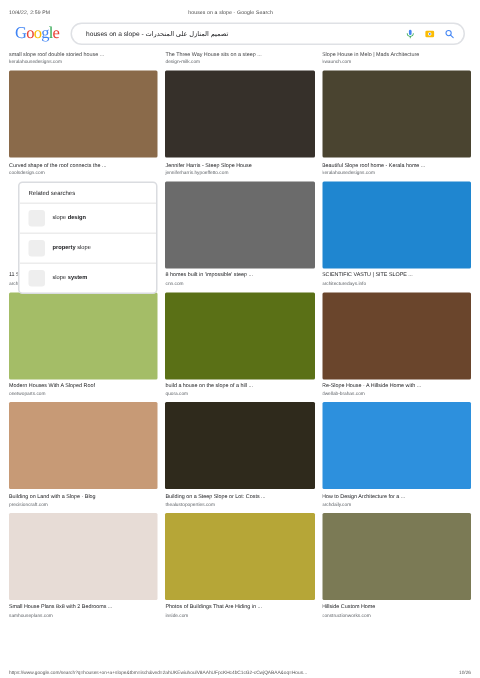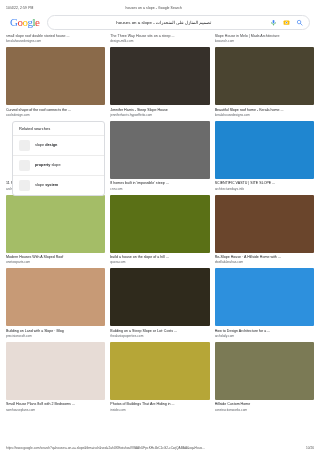--- a/index.html
+++ b/index.html
@@ -20,21 +20,20 @@
   }
   .print-header .ph-date { flex: 0 0 auto; }
   .print-header .ph-title { flex: 1 1 auto; text-align: center; }
   .print-header .ph-spacer { flex: 0 0 40px; }
 
   
   .searchbar {
     display: flex; align-items: center;
     padding: 3px 10px 4px 10px;
     height: 22px;
-    text-align: center;
   }
   .g-logo {
     font-size: 11px; letter-spacing: -0.5px;
     font-family: "Liberation Serif", serif;
     font-weight: 400;
     flex: 0 0 auto; margin-right: 8px; line-height: 1;
   }
   .g-logo span:nth-child(1){color:#4285F4}
   .g-logo span:nth-child(2){color:#EA4335}
   .g-logo span:nth-child(3){color:#FBBC05}

